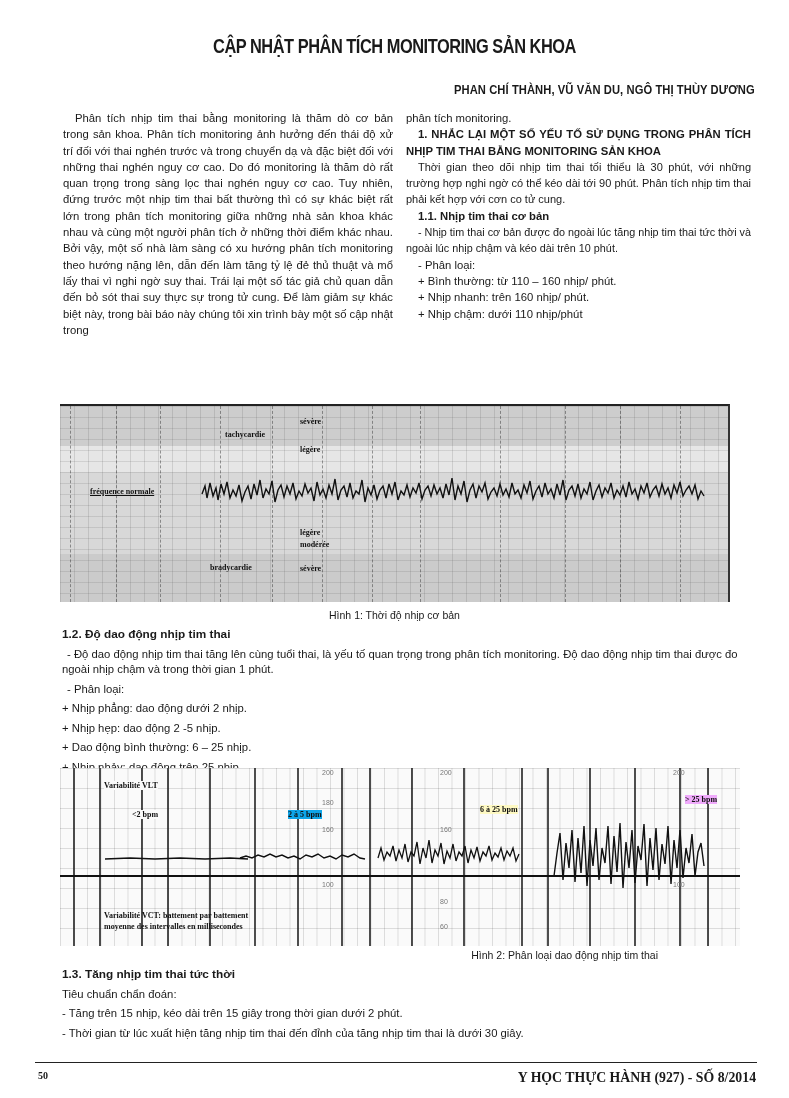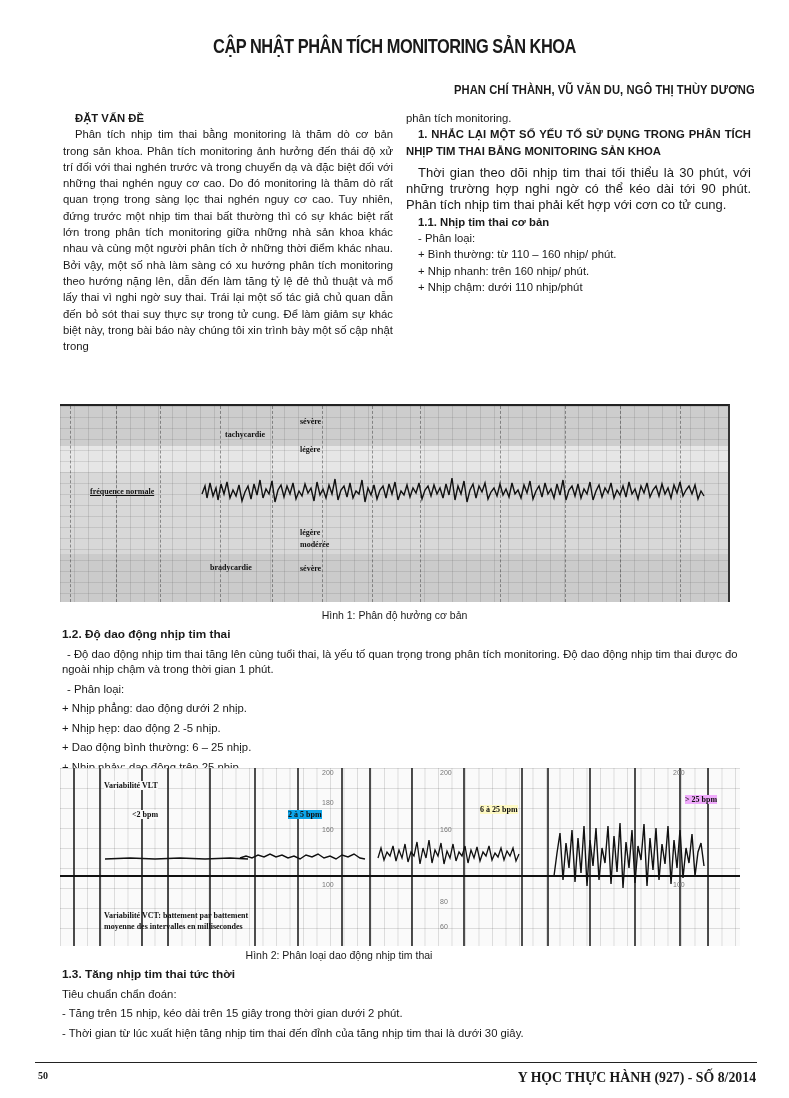--- a/index.html
+++ b/index.html
@@ -36,29 +36,29 @@
   .footer-jr { right: 33px; top: 1069px; font-family: "Liberation Serif", serif; font-size: 15px; font-weight: bold; transform: scaleX(0.92); transform-origin: right; }
   svg { position: absolute; left: 0; top: 0; }
 </style>
 </head>
 <body>
 
 <div class="abs title">CẬP NHẬT PHÂN TÍCH MONITORING SẢN KHOA</div>
 <div class="abs authors">PHAN CHÍ THÀNH, VŨ VĂN DU, NGÔ THỊ THÙY DƯƠNG</div>
 
 <div class="abs col colL">
-  <p class="h ind">ĐẶT VẤN ĐỀ</p>
   <p class="ind">Phân tích nhịp tim thai bằng monitoring là thăm dò cơ bản trong sản khoa. Phân tích monitoring ảnh hưởng đến thái độ xử trí đối với thai nghén trước và trong chuyển dạ và đặc biệt đối với những thai nghén nguy cơ cao. Do đó monitoring là thăm dò rất quan trọng trong sàng lọc thai nghén nguy cơ cao. Tuy nhiên, đứng trước một nhịp tim thai bất thường thì có sự khác biệt rất lớn trong phân tích monitoring giữa những nhà sản khoa khác nhau và cùng một người phân tích ở những thời điểm khác nhau. Bởi vậy, một số nhà làm sàng có xu hướng phân tích monitoring theo hướng nặng lên, dẫn đến làm tăng tỷ lệ đẻ thủ thuật và mổ lấy thai vì nghi ngờ suy thai. Trái lại một số tác giả chủ quan dẫn đến bỏ sót thai suy thực sự trong tử cung. Để làm giảm sự khác biệt này, trong bài báo này chúng tôi xin trình bày một số cập nhật trong</p>
 </div>
 
 <div class="abs col colR">
   <p>phân tích monitoring.</p>
   <p class="h ind">1. NHẮC LẠI MỘT SỐ YẾU TỐ SỬ DỤNG TRONG PHÂN TÍCH NHỊP TIM THAI BẰNG MONITORING SẢN KHOA</p>
-  <p class="ind" style="font-size:13px;margin-top:6px;">Thời gian theo dõi nhịp tim thai tối thiểu là 30 phút, với những trường hợp nghi ngờ có thể kéo dài tới 90 phút. Phân tích nhịp tim thai phải kết hợp với cơn co tử cung.</p>
+  <p class="ind" style="font-size:11px;">Thời gian theo dõi nhịp tim thai tối thiểu là 30 phút, với những trường hợp nghi ngờ có thể kéo dài tới 90 phút. Phân tích nhịp tim thai phải kết hợp với cơn co tử cung.</p>
   <p class="h ind">1.1. Nhịp tim thai cơ bản</p>
+  <p class="ind" style="font-size:10.8px;">- Nhịp tim thai cơ bản được đo ngoài lúc tăng nhịp tim thai tức thời và ngoài lúc nhịp chậm và kéo dài trên 10 phút.</p>
   <p class="ind">- Phân loại:</p>
   <p class="ind">+ Bình thường: từ 110 – 160 nhịp/ phút.</p>
   <p class="ind">+ Nhịp nhanh: trên 160 nhịp/ phút.</p>
   <p class="ind">+ Nhịp chậm: dưới 110 nhịp/phút</p>
 </div>
 
 <div class="abs fig1">
   <div class="band" style="top:0;height:40px;background:#cdcdcd;"></div>
   <div class="band" style="top:40px;height:26px;background:#e6e6e6;"></div>
   <div class="band" style="top:66px;height:82px;background:#d8d8d8;"></div>
@@ -84,21 +84,21 @@
   <span class="flab" style="left:240px;top:122px;">légère</span>
   <span class="flab" style="left:240px;top:134px;">modérée</span>
   <span class="flab" style="left:150px;top:157px;">bradycardie</span>
   <span class="flab" style="left:240px;top:158px;">sévère</span>
 
   <svg width="668" height="196">
     <polyline fill="none" stroke="#111" stroke-width="1.4" points="142,88 145,80 147,92 150,77 153,90 156,82 158,94 161,78 164,88 167,76 170,92 173,84 176,90 179,79 182,95 185,86 188,80 191,93 194,78 197,89 200,74 203,92 206,83 209,88 212,75 215,96 218,84 221,79 224,91 227,80 230,88 233,77 236,93 239,85 242,90 245,78 248,87 251,82 254,95 257,76 260,89 263,83 266,92 269,79 272,88 275,73 278,94 281,84 284,80 287,91 290,77 293,92 296,85 299,88 302,74 305,96 308,82 311,89 314,79 317,93 320,84 323,80 326,92 329,78 332,88 335,76 338,94 341,85 344,89 347,79 350,91 353,82 356,87 359,77 362,93 365,84 368,80 371,90 374,79 377,88 380,82 383,92 386,78 389,89 392,72 395,94 398,80 401,88 404,75 407,96 410,84 413,78 416,92 419,80 422,86 425,77 428,93 431,86 434,82 437,90 440,78 443,89 446,83 449,91 452,77 455,88 458,84 461,92 464,79 467,87 470,75 473,93 476,85 479,80 482,91 485,77 488,88 491,83 494,92 497,78 500,89 503,74 506,94 509,84 512,80 515,90 518,78 521,92 524,83 527,88 530,76 533,94 536,85 539,79 542,91 545,82 548,87 551,77 554,92 557,84 560,89 563,80 566,91 569,76 572,88 575,83 578,93 581,80 584,87 587,77 590,91 593,84 596,80 599,90 602,78 605,88 608,82 611,92 614,79 617,87 620,76 623,90 626,84 629,80 632,88 635,79 638,93 641,85 644,90"></polyline>
   </svg>
 </div>
 
-<div class="abs cap" style="top:609px;">Hình 1: Phân độ hưởng cơ bản</div>
+<div class="abs cap" style="top:609px;">Hình 1: Thời độ nhịp cơ bản</div>
 
 <div class="abs fullw" style="top:623px;">
   <p class="h" style="font-size:11.8px;">1.2. Độ dao động nhịp tim thai</p>
   <p style="text-indent:5px;">- Độ dao động nhịp tim thai tăng lên cùng tuổi thai, là yếu tố quan trọng trong phân tích monitoring. Độ dao động nhịp tim thai được đo ngoài nhịp chậm và trong thời gian 1 phút.</p>
   <p style="text-indent:5px;">- Phân loại:</p>
   <p>+ Nhịp phẳng: dao động dưới 2 nhịp.</p>
   <p>+ Nhịp hẹp: dao động 2 -5 nhịp.</p>
   <p>+ Dao động bình thường: 6 – 25 nhịp.</p>
   <p>+ Nhịp nhảy: dao động trên 25 nhịp.</p>
   <p>+ Nhịp xoang: khi biên độ dao động tim thai từ 5 – 40 nhịp, 2 – 5 chu kỳ/ phút.</p>
@@ -152,21 +152,21 @@
 
   <span class="flab" style="left:44px;top:13px;background:#fafafa;">Variabilité VLT</span>
   <span class="flab" style="left:72px;top:42px;background:#fafafa;">&lt;2 bpm</span>
   <span class="flab" style="left:228px;top:42px;background:#0ea5e9;">2 à 5 bpm</span>
   <span class="flab" style="left:420px;top:37px;background:#fef9c3;">6 à 25 bpm</span>
   <span class="flab" style="left:625px;top:27px;background:#f0abfc;">&gt; 25 bpm</span>
   <span class="flab" style="left:44px;top:143px;">Variabilité VCT: battement par battement</span>
   <span class="flab" style="left:44px;top:154px;">moyenne des intervalles en millisecondes</span>
 </div>
 
-<div class="abs cap" style="top:949px;left:14px;width:650px;">Hình 2: Phân loại dao động nhịp tim thai</div>
+<div class="abs cap" style="top:949px;left:8px;width:650px;text-align:right;">Hình 2: Phân loại dao động nhịp tim thai</div>
 
 <div class="abs fullw" style="top:963px;">
   <p class="h" style="font-size:11.8px;">1.3. Tăng nhịp tim thai tức thời</p>
   <p>Tiêu chuẩn chẩn đoán:</p>
   <p>- Tăng trên 15 nhịp, kéo dài trên 15 giây trong thời gian dưới 2 phút.</p>
   <p>- Thời gian từ lúc xuất hiện tăng nhịp tim thai đến đỉnh của tăng nhịp tim thai là dưới 30 giây.</p>
 </div>
 
 <div class="abs footer-line"></div>
 <div class="abs footer-num">50</div>

